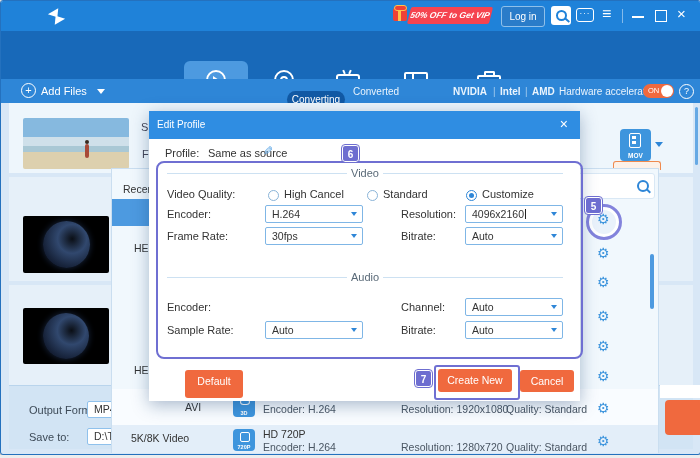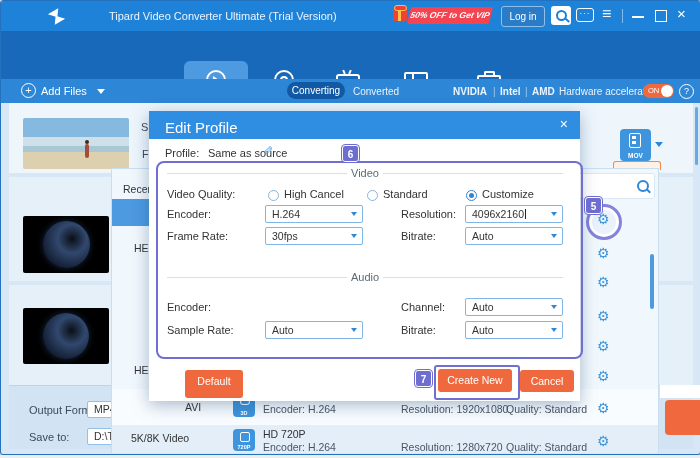--- a/index.html
+++ b/index.html
@@ -81,21 +81,21 @@
   .fmtglyph{position:absolute;left:7px;top:3px;width:8px;height:8px;border:1.5px solid #fff;border-radius:2px;}
   .fmtlabel{position:absolute;left:0;bottom:1px;width:100%;color:#fff;font-size:5.5px;font-weight:bold;}
   .rowtxt{font-size:10.5px;color:#4a5663;}
   .rowtitle{font-size:10.5px;color:#333;}
   
   .whiteband{left:659px;top:384px;width:41px;height:13px;background:#fff;}
   .convertall{left:664px;top:399px;width:36px;height:35px;background:#f0693e;border-radius:4px 0 0 4px;}
   
   .dialog{left:148px;top:110px;width:431px;height:290px;background:#fff;box-shadow:0 4px 16px rgba(20,60,110,.35);}
   .dheader{position:absolute;left:0;top:0;width:100%;height:28px;background:#2f8de2;}
-  .dtitle{position:absolute;left:16px;top:8px;color:#fff;font-size:15px;}
+  .dtitle{position:absolute;left:8px;top:8px;color:#fff;font-size:10px;}
   .dclose{position:absolute;right:12px;top:5px;color:#fff;font-size:14px;}
   .sect{display:flex;align-items:center;gap:4px;color:#5a6a78;font-size:11px;justify-content:space-between;}
   .sect .ln{flex:1;height:1px;background:#cde1f2;}
   .radio{width:11px;height:11px;border-radius:50%;border:1px solid #8ab4d8;background:#fff;box-sizing:border-box;}
   .radio.on{border-color:#2e86d7;}
   .radio.on::after{content:"";position:absolute;left:2px;top:2px;width:5px;height:5px;border-radius:50%;background:#2e86d7;}
   .rlabel{font-size:11px;color:#333;}
   .sel{width:98px;height:18px;background:#fff;border:1px solid #7fb6e6;border-radius:2px;font-size:10.5px;color:#333;line-height:16px;box-sizing:border-box;padding-left:6px;}
   .arr{position:absolute;right:5px;top:6px;width:0;height:0;border-left:3.5px solid transparent;border-right:3.5px solid transparent;border-top:4px solid #2e86d7;}
   .cursorbar{display:inline-block;width:1px;height:10px;background:#222;vertical-align:-1px;margin-left:1px;}
@@ -106,21 +106,20 @@
   .annotrect{border:2px solid #6f6fd2;border-radius:3px;pointer-events:none;}
   .z1{z-index:10;}.z2{z-index:20;}.z3{z-index:30;}
 </style>
 </head>
 <body>
 
 <div class="win">
 
   <div class="abs titlebar">
     <div class="abs logo"></div>
-    <div class="abs wtitle">Tipard Video Converter Ultimate (Trial Version)</div>
     <div class="abs gift"></div>
     <div class="abs ribbon">50% OFF to Get VIP</div>
     <div class="abs loginbtn">Log in</div>
     <div class="abs keybtn">
         <div class="abs keyglyph"></div>
       </div>
     <div class="abs chaticon">···</div>
     <div class="abs menuicon">≡</div>
     <div class="abs tsep"></div>
     <div class="abs minicon"></div>
@@ -167,21 +166,21 @@
         <div class="abs" style="left:10px;top:9px;width:3px;height:3px;background:#fff;"></div>
       </div>
       <div class="tablabel">More Tools</div>
     </div>
   </div>
 
   <div class="abs subbar">
     <div class="abs addplus" style="left:20px;top:4px;">+</div>
     <div class="abs" style="left:40px;top:6px;color:#fff;font-size:11px;">Add Files</div>
     <div class="abs caret" style="left:96px;top:10px;"></div>
-    <div class="abs pill" style="left:286px;top:3px;">Converting</div>
+    <div class="abs pill" style="left:286px;top:12px;">Converting</div>
     <div class="abs hw" style="left:352px;top:7px;">Converted</div>
     <div class="abs hw" style="left:452px;top:7px;font-weight:bold;">NVIDIA</div>
     <div class="abs hw" style="left:492px;top:7px;opacity:.6;">|</div>
     <div class="abs hw" style="left:499px;top:7px;font-weight:bold;">Intel</div>
     <div class="abs hw" style="left:524px;top:7px;opacity:.6;">|</div>
     <div class="abs hw" style="left:531px;top:7px;font-weight:bold;">AMD</div>
     <div class="abs hw" style="left:558px;top:7px;">Hardware acceleration</div>
     <div class="abs toggle" style="top:5px;">ON</div>
     <div class="abs helpicon" style="top:5px;">?</div>
   </div>

